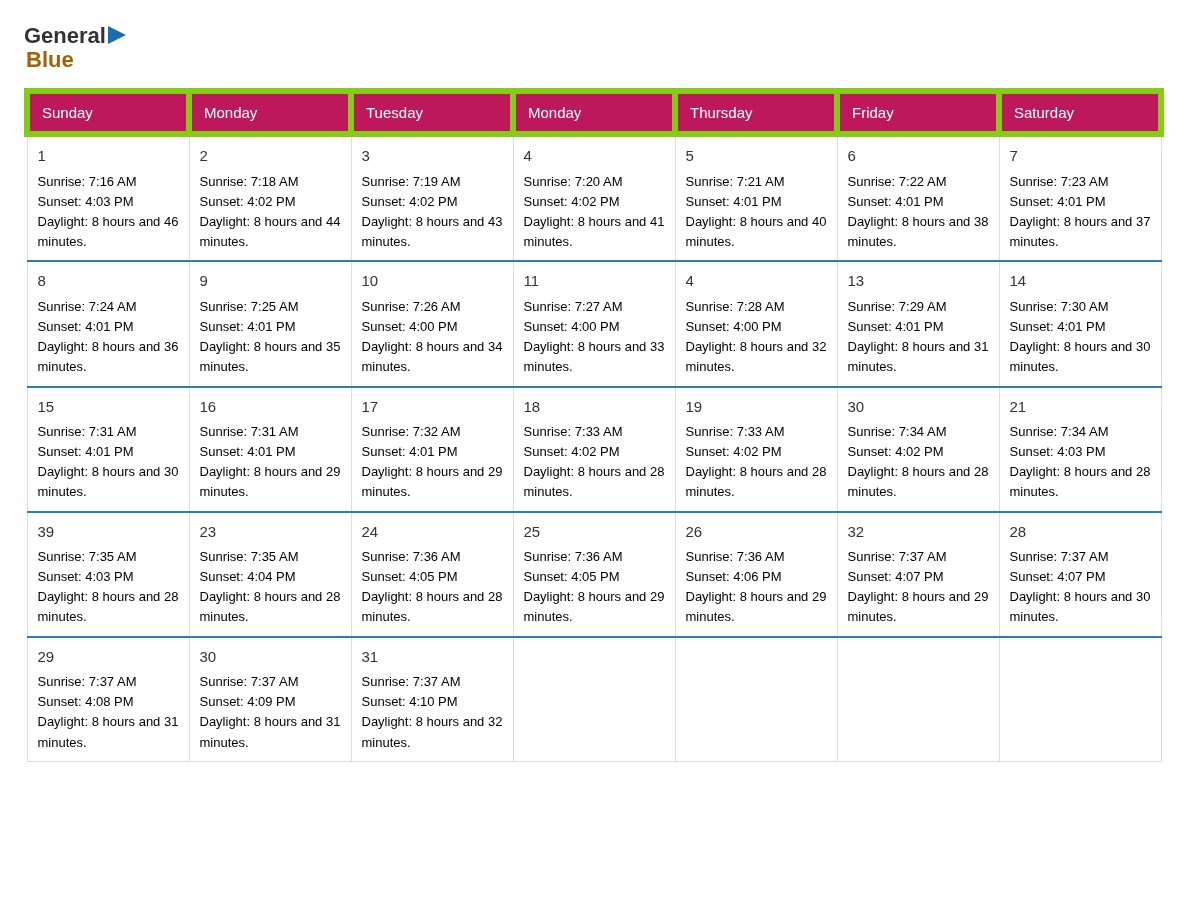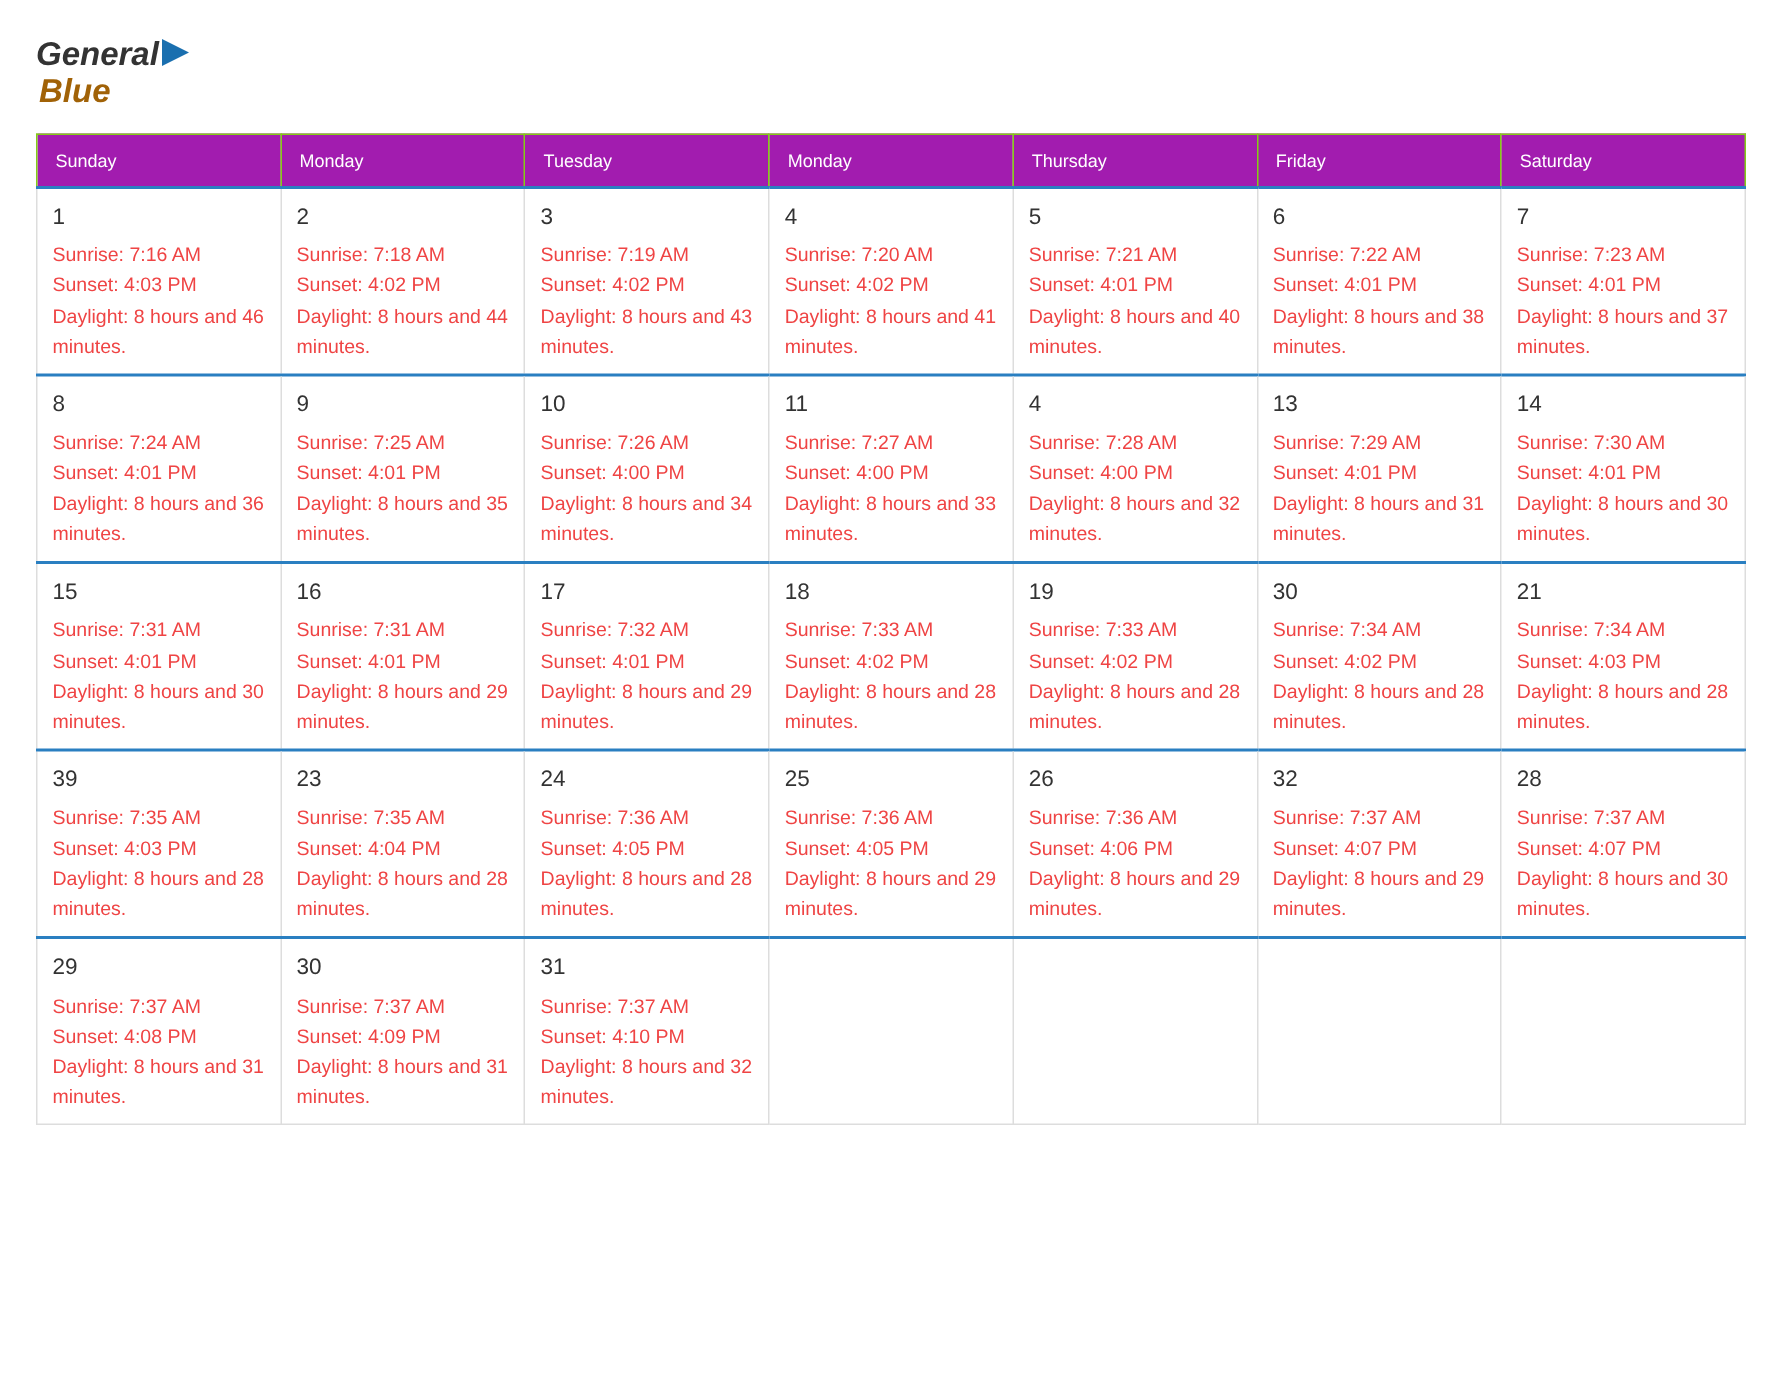--- a/index.html
+++ b/index.html
@@ -8,21 +8,20 @@
       background: #fff;
       padding: 24px;
       width: 1188px;
       min-height: 918px;
     }
     .header {
       display: flex;
       justify-content: space-between;
       align-items: flex-end;
       margin-bottom: 16px;
-      font-style: italic;
     }
     .logo {
       display: flex;
       align-items: center;
       gap: 0;
     }
     .logo-text {
       font-size: 22px;
       font-weight: bold;
       color: #333;
@@ -40,27 +39,27 @@
       font-weight: normal;
       color: #444;
       margin-top: 2px;
     }
     .calendar {
       width: 100%;
       border-collapse: collapse;
       border: 1px solid #ccc;
     }
     .calendar th {
-      background-color: #a21caf;
+      background-color: #be185d;
       color: #fff;
       padding: 10px 12px;
       text-align: left;
-      font-size: 12px;
-      font-weight: normal;
-      border: 1px solid #84cc16;
+      font-size: 15px;
+      font-weight: normal;
+      border: 6px solid #84cc16;
     }
     .calendar td {
       vertical-align: top;
       padding: 8px 10px;
       border: 1px solid #ddd;
       width: calc(100% / 7);
       min-height: 110px;
       font-size: 13px;
       color: #333;
       line-height: 1.5;
@@ -75,21 +74,21 @@
       border-top: 2px solid #2a7fc1;
     }
     .day-num {
       font-size: 15px;
       font-weight: normal;
       margin-bottom: 4px;
       display: block;
     }
     .day-info {
       font-size: 13px;
-      color: #ef4444;
+      color: #000000;
       line-height: 1.55;
     }
     .empty-cell {
       background: #fff;
     }
   </style>
 </head>
 <body>
 
 <div class="header">

